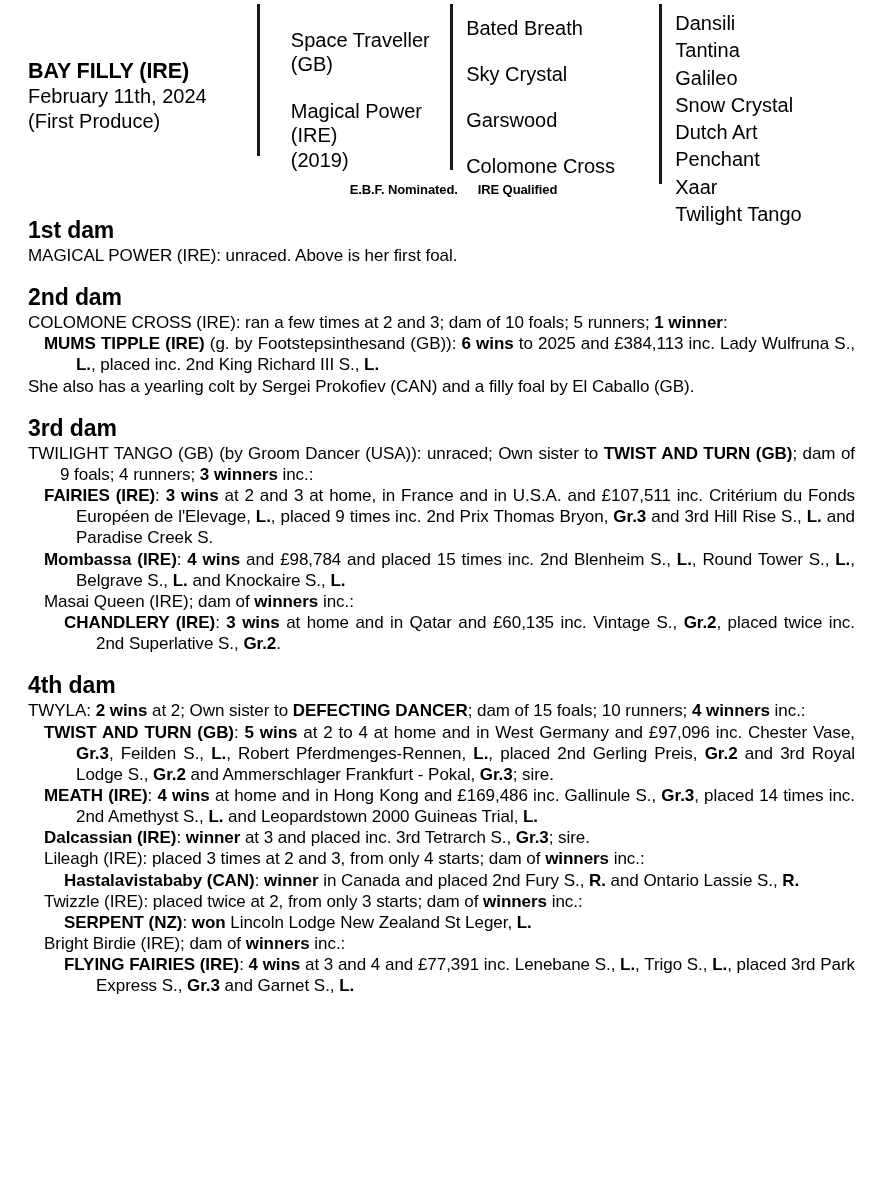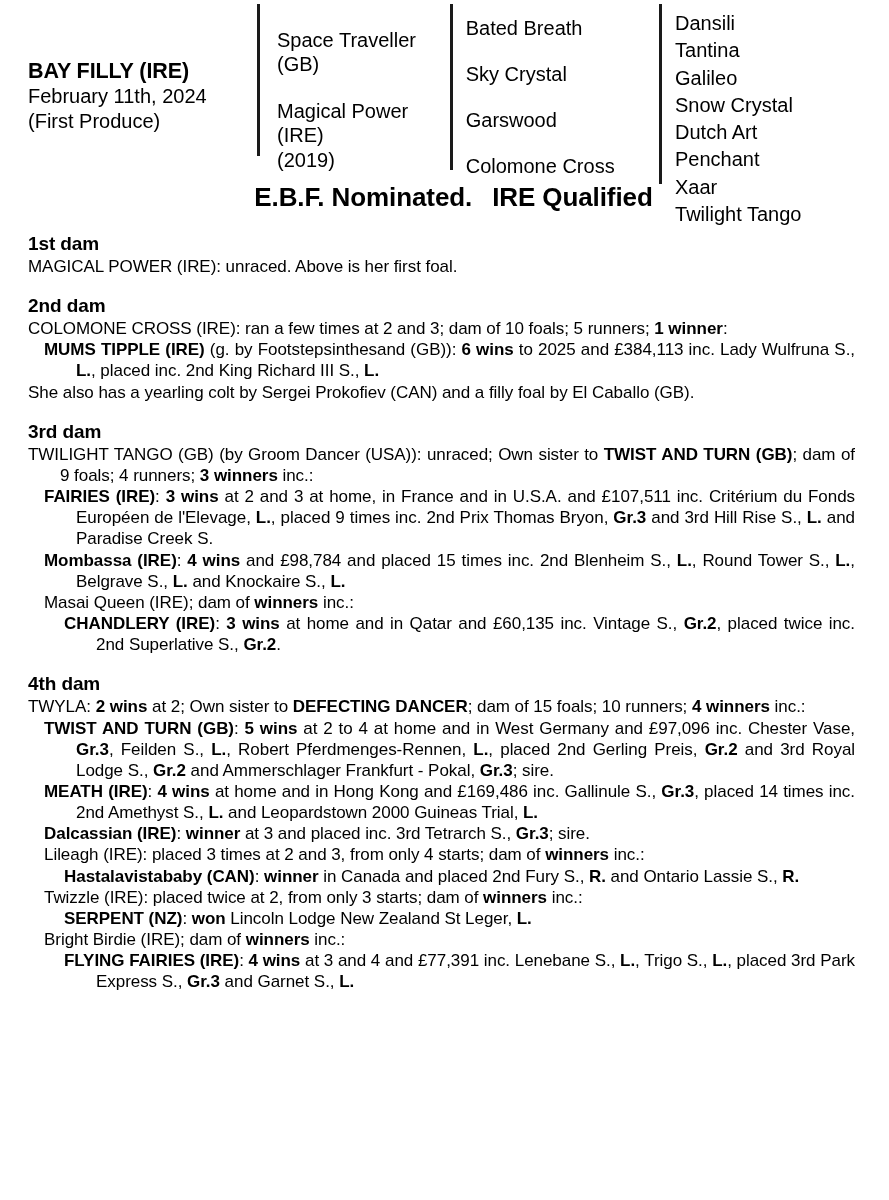--- a/index.html
+++ b/index.html
@@ -52,21 +52,21 @@
   .subject-line {
     font-size: 20px;
     line-height: 1.25;
     white-space: nowrap;
   }
 
   .col-sire-dam {
     width: 204px;
     padding-top: 24px;
     border-left: 3px solid #1a1a1a;
-    padding-left: 17px;
+    padding-left: 31px;
     height: 152px;
     margin-left: 16px;
   }
   .gp2 {
     width: 222px;
     padding-top: 12px;
     border-left: 3px solid #1a1a1a;
     padding-left: 13px;
     height: 166px;
   }
@@ -84,38 +84,38 @@
     white-space: nowrap;
   }
   .col-sire-dam .ped-group { margin-bottom: 22px; }
   .gp2 .ped-name { margin-bottom: 21.5px; }
   .gp2 .ped-name:last-child { margin-bottom: 0; }
   .gp3 .ped-name { margin-bottom: 0; line-height: 1.365; }
 
   
   .nomination {
     text-align: center;
-    font-size: 26px;
+    font-size: 13px;
     font-weight: bold;
     letter-spacing: -0.1px;
     padding-top: 2px;
     padding-left: 18px;
   }
   .nomination .gap { display: inline-block; width: 20px; }
 
   
   .body {
     padding: 0 34px 0 28px;
     margin-top: 20px;
   }
 
   .dam-block { margin-bottom: 4px; }
 
   .dam-heading {
-    font-size: 19px;
+    font-size: 23px;
     font-weight: bold;
     letter-spacing: -0.1px;
     margin-top: 18px;
     margin-bottom: 1px;
   }
   .dam-block:first-child .dam-heading { margin-top: 0; }
 
   .entry {
     font-size: 17px;
     line-height: 1.245;

